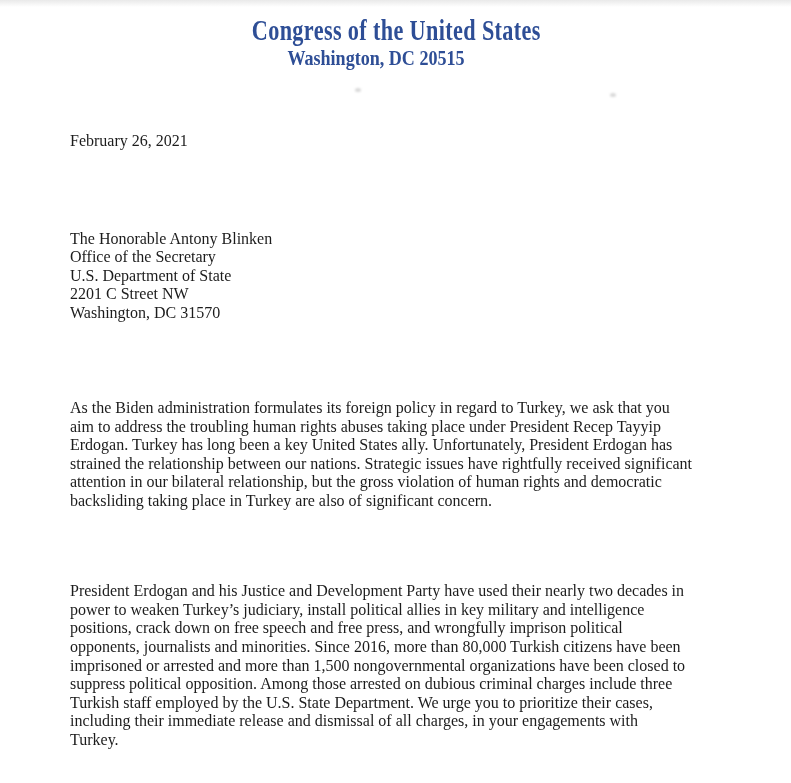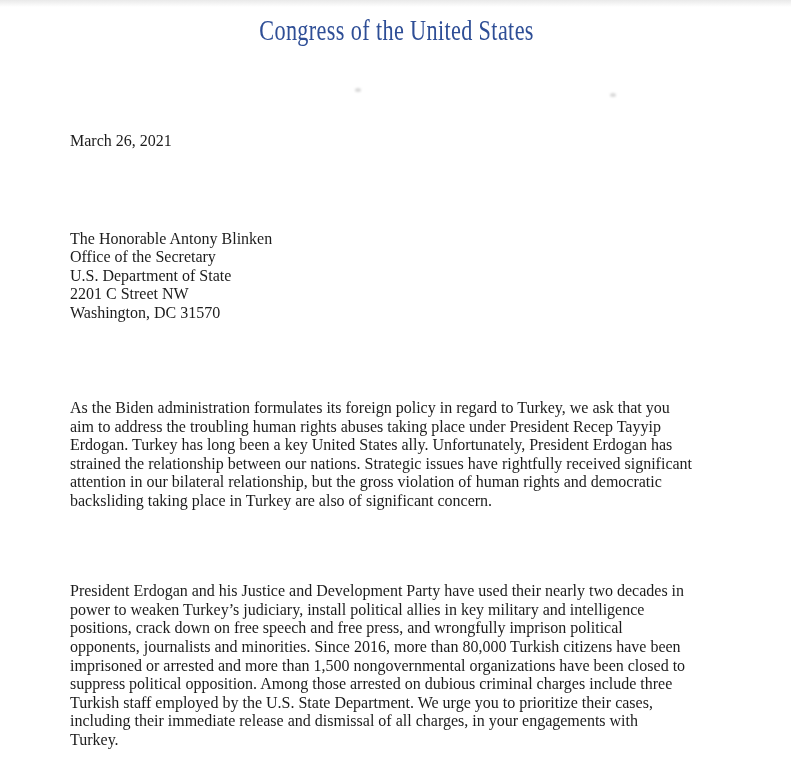--- a/index.html
+++ b/index.html
@@ -23,21 +23,21 @@
   
   .letterhead {
     position: absolute;
     top: 13px; left: 0; width: 752px;
     text-align: center;
     color: #2e4e96;
   }
   .letterhead .org {
     line-height: 33px;
     font-size: 30px;
-    font-weight: normal;
+    font-weight: bold;
     padding-left: 41px;
   }
   .letterhead .org .squeeze {
     display: inline-block;
     transform: scaleX(0.74);
     transform-origin: center top;
     letter-spacing: 0.5px;
   }
   .letterhead .loc {
     line-height: 23px;
@@ -77,27 +77,28 @@
 </style>
 </head>
 <body>
 
 <div class="page">
 
   <div class="top-fade"></div>
 
   <div class="letterhead" style="color: rgb(46, 78, 150);">
     <div class="org"><span class="squeeze">Congress of the United States</span></div>
+    <div class="loc"><span class="squeeze">Washington, DC 20515</span></div>
   </div>
 
   <div class="speck s1"></div>
   <div class="speck s2"></div>
 
   <div class="letter-body">
-    <div class="date">March 26, 2021</div>
+    <div class="date">February 26, 2021</div>
 
     <div class="recipient">The Honorable Antony Blinken
 Office of the Secretary
 U.S. Department of State
 2201 C Street NW
 Washington, DC 31570</div>
 
 
     <div class="para p1">As the Biden administration formulates its foreign policy in regard to Turkey, we ask that you
 aim to address the troubling human rights abuses taking place under President Recep Tayyip

